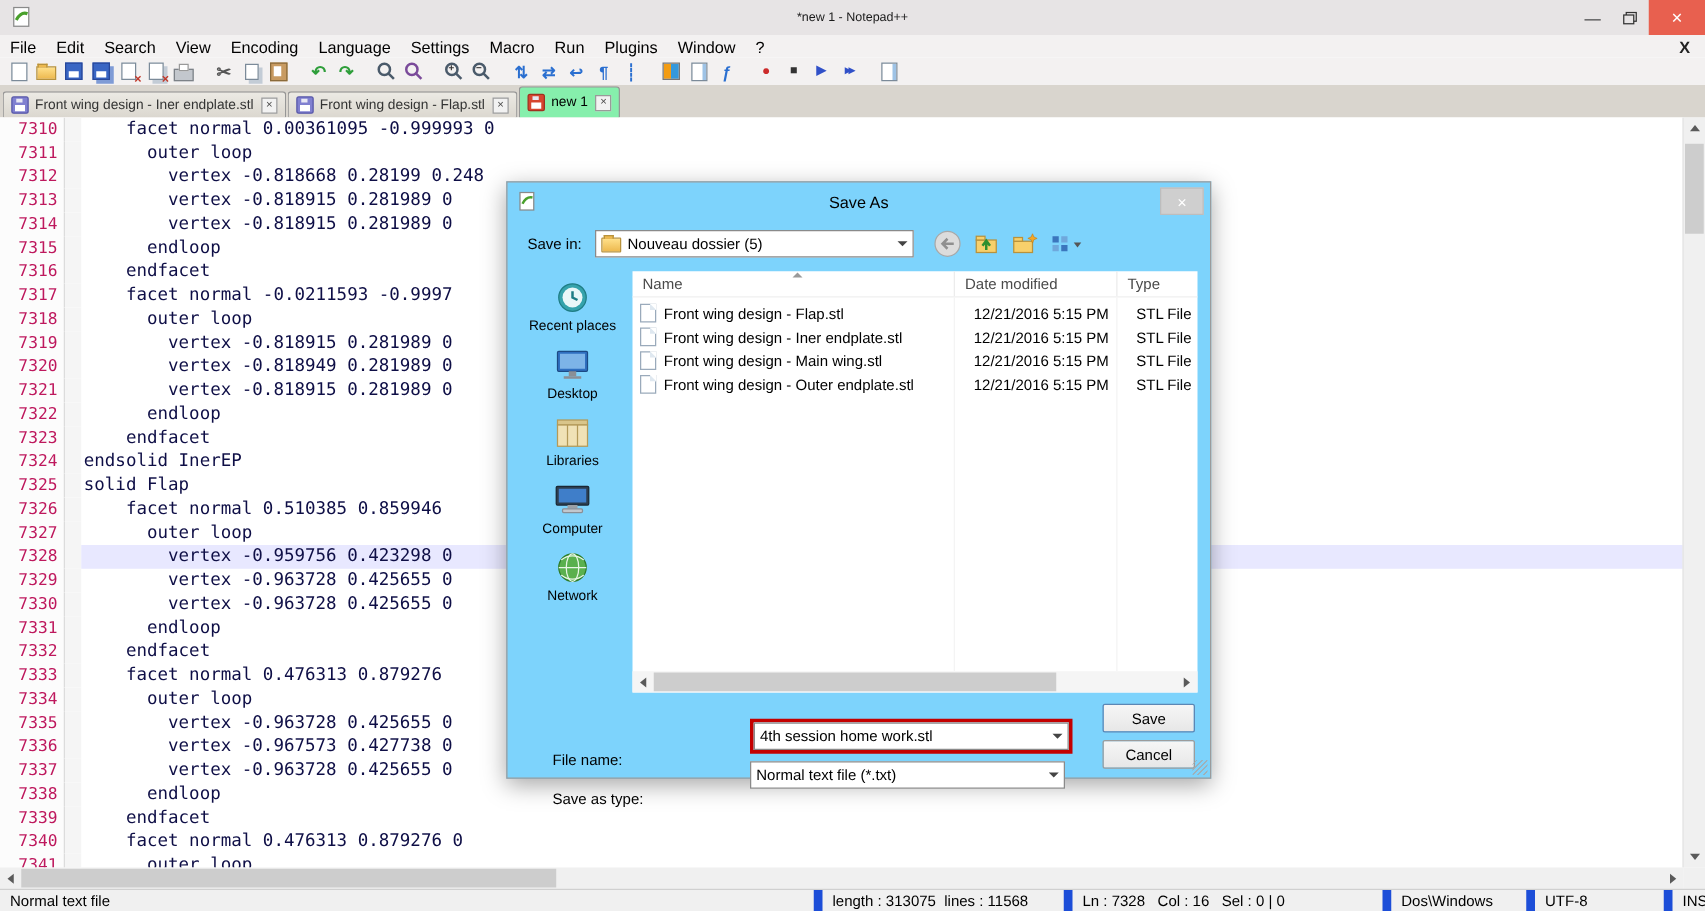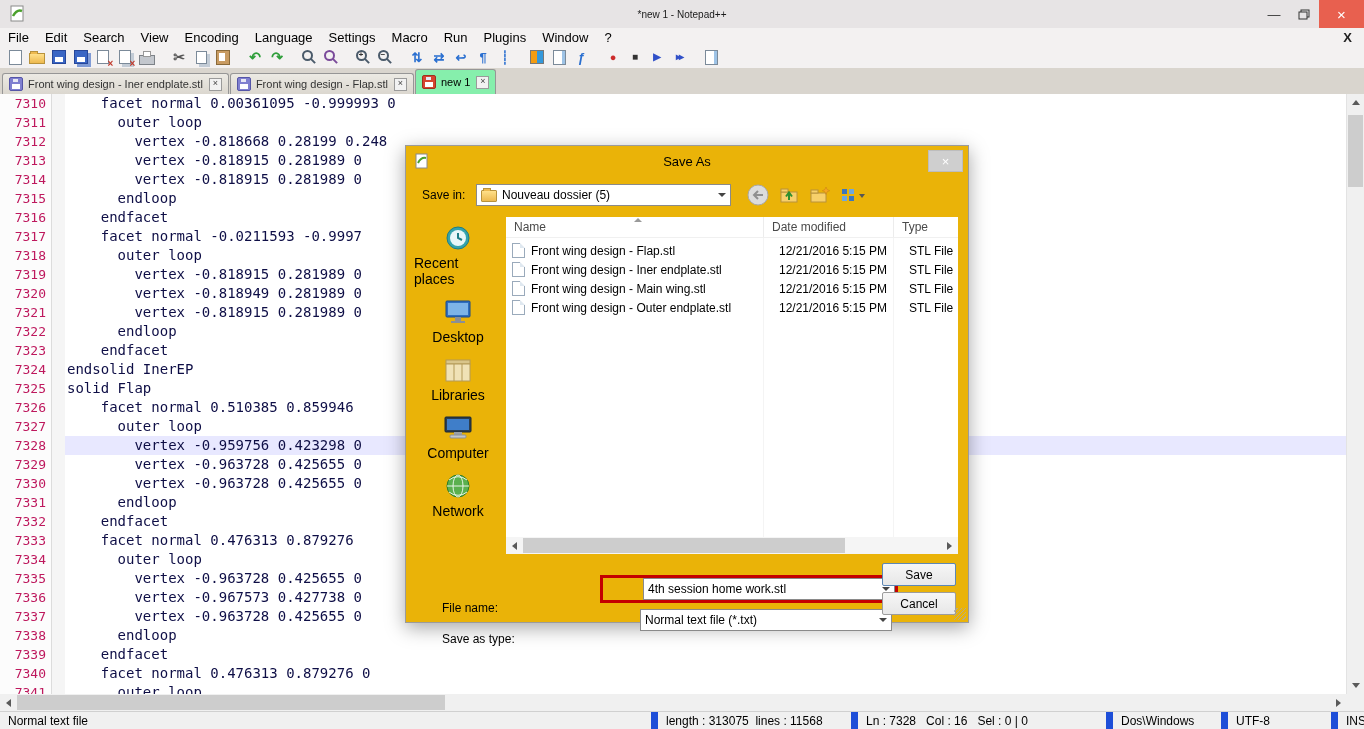--- a/index.html
+++ b/index.html
@@ -89,42 +89,42 @@
   .hs-btn{position:absolute;top:0;width:17px;height:17px;display:flex;align-items:center;justify-content:center;}
   .hs-thumb{position:absolute;left:17px;top:1px;height:15px;width:428px;background:#cdcdcd;}
   .corner{position:absolute;right:0;top:694px;width:17px;height:17px;background:#f0f0f0;}
   .statusbar{position:absolute;left:0;top:711px;width:1364px;height:18px;background:#f0f0f0;border-top:1px solid #d0d0d0;
              display:flex;align-items:center;font-size:12px;white-space:pre;box-sizing:border-box;}
   .sb{padding:0 8px;border-left:7px solid #1d4ed8;height:100%;display:flex;align-items:center;box-sizing:border-box;}
   .sb-doc{flex:1;border-left:none;}
   .sb-len{width:200px;} .sb-pos{width:255px;} .sb-eol{width:115px;} .sb-enc{width:110px;} .sb-ins{width:33px;}
 
   
-  .dialog{position:absolute;left:405px;top:145px;width:564px;height:478px;background:#eab308;border:1px solid #9b9b9b;
+  .dialog{position:absolute;left:405px;top:145px;width:564px;height:478px;background:#7dd3fc;border:1px solid #9b9b9b;
           box-shadow:0 5px 18px rgba(0,0,0,0.35);font-size:12px;box-sizing:border-box;}
   .dlg-titlebar{height:30px;display:flex;align-items:center;position:relative;}
   .dlg-title{position:absolute;left:0;right:0;text-align:center;font-size:13px;}
   .dlg-icon{margin-left:8px;z-index:1;}
   .dlg-close{position:absolute;right:5px;top:4px;width:33px;height:20px;background:#cfcfcf;border:1px solid #bdbdbd;
              color:#fff;display:flex;align-items:center;justify-content:center;font-size:13px;}
   .dlg-row1{display:flex;align-items:center;margin:7px 12px 0 16px;}
   .lbl-savein{width:54px;}
   .combo{height:22px;background:#fff;border:1px solid #8a8a8a;display:flex;align-items:center;padding-left:4px;box-sizing:border-box;}
   .combo-text{flex:1;overflow:hidden;white-space:nowrap;}
   .combo-btn{width:16px;height:100%;display:flex;align-items:center;justify-content:center;flex:none;}
   .arr{width:0;height:0;border-left:4px solid transparent;border-right:4px solid transparent;border-top:4px solid #444;}
   .combo-savein{width:255px;}
   .mini-folder{width:14px;height:10px;background:linear-gradient(#ffe08a,#edb94f);border:1px solid #b8923c;border-radius:1px;
                margin-right:5px;position:relative;flex:none;margin-top:1px;}
   .mini-folder::before{content:"";position:absolute;top:-3px;left:1px;width:6px;height:2px;background:#edb94f;border:1px solid #b8923c;border-bottom:none;}
   .nav{display:flex;align-items:center;margin-left:14px;gap:5px;}
   .nav-btn{width:26px;height:24px;display:flex;align-items:center;justify-content:center;}
   .sidebar{position:absolute;left:8px;top:78px;width:88px;display:flex;flex-direction:column;align-items:center;}
   .place{display:flex;flex-direction:column;align-items:center;margin-bottom:11px;width:100%;}
-  .plabel{font-size:14px;margin-top:1px;}
+  .plabel{font-size:11px;margin-top:1px;}
   .listpane{position:absolute;left:100px;top:71px;width:452px;height:337px;background:#fff;}
   .lheader{height:21px;display:flex;align-items:center;color:#4a4a4a;position:relative;border-bottom:1px solid #f0f0f0;box-sizing:border-box;}
   .hsort{position:absolute;left:128px;top:1px;width:0;height:0;border-left:4px solid transparent;border-right:4px solid transparent;border-bottom:4px solid #9a9a9a;}
   .hname{width:257px;padding-left:8px;box-sizing:border-box;}
   .hdate{width:130px;padding-left:8px;border-left:1px solid #ececec;height:100%;display:flex;align-items:center;box-sizing:border-box;}
   .htype{flex:1;padding-left:8px;border-left:1px solid #ececec;height:100%;display:flex;align-items:center;box-sizing:border-box;}
   .rows{margin-top:3px;}
   .frow{height:19px;display:flex;align-items:center;}
   .fdoc{width:11px;height:13px;margin:0 6px;background:#fff;border:1px solid #9aaabb;position:relative;flex:none;}
   .fdoc::before{content:"";position:absolute;top:-1px;right:-1px;width:0;height:0;border-top:5px solid #fff;border-left:5px solid #dfe8f0;}
@@ -133,21 +133,21 @@
   .ftype{flex:1;padding-left:8px;box-sizing:border-box;}
   .colsep{position:absolute;top:21px;bottom:17px;width:1px;background:#f4f4f4;}
   .list-hscroll{position:absolute;left:0;bottom:0;right:0;height:17px;background:#f5f5f5;display:flex;align-items:center;}
   .lhs-btn{width:17px;height:17px;display:flex;align-items:center;justify-content:center;flex:none;}
   .lhs-track{flex:1;height:17px;position:relative;}
   .lhs-thumb{position:absolute;left:0;top:1px;height:15px;width:322px;background:#cdcdcd;}
   .fn-row,.sat-row{position:absolute;left:36px;display:flex;align-items:center;}
   .fn-row{top:416px;} .sat-row{top:447px;}
   .flabel{width:158px;margin-top:39px;}
   .annotation{border:3px solid #c40000;}
-  .combo-fn,.combo-sat{width:252px;margin-left:40px;}
+  .combo-fn,.combo-sat{width:252px;}
   .btn{position:absolute;width:74px;height:23px;background:linear-gradient(#f6f6f6,#e7e7e7);border:1px solid #9c9c9c;
        border-radius:2px;display:flex;align-items:center;justify-content:center;font-size:12px;box-sizing:border-box;margin-left:38px;}
   .btn-save{right:12px;top:417px;border-color:#5c87b5;}
   .btn-cancel{right:12px;top:446px;}
   .grip{position:absolute;right:2px;bottom:2px;width:12px;height:12px;
         background:repeating-linear-gradient(135deg,transparent 0 2px,#a8a8a8 2px 3px);opacity:.8;}
 </style>
 </head>
 <body>
 

